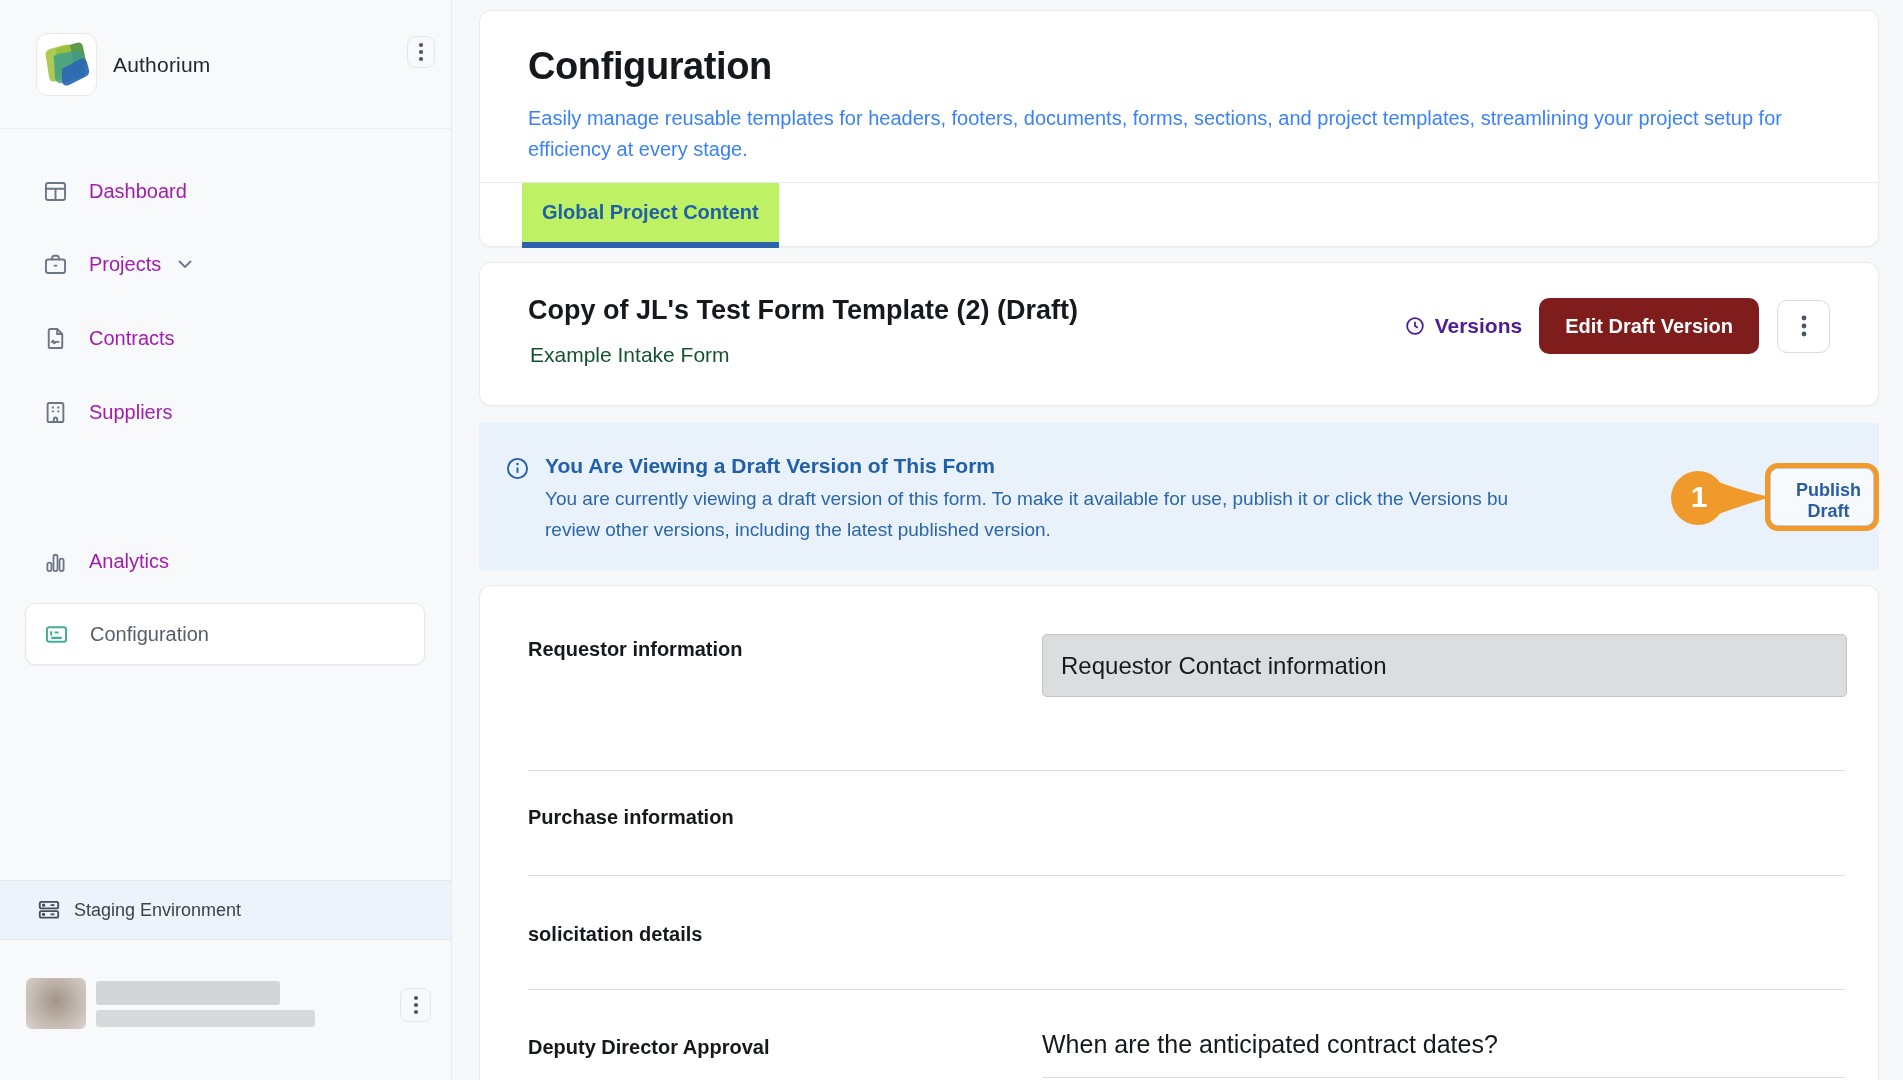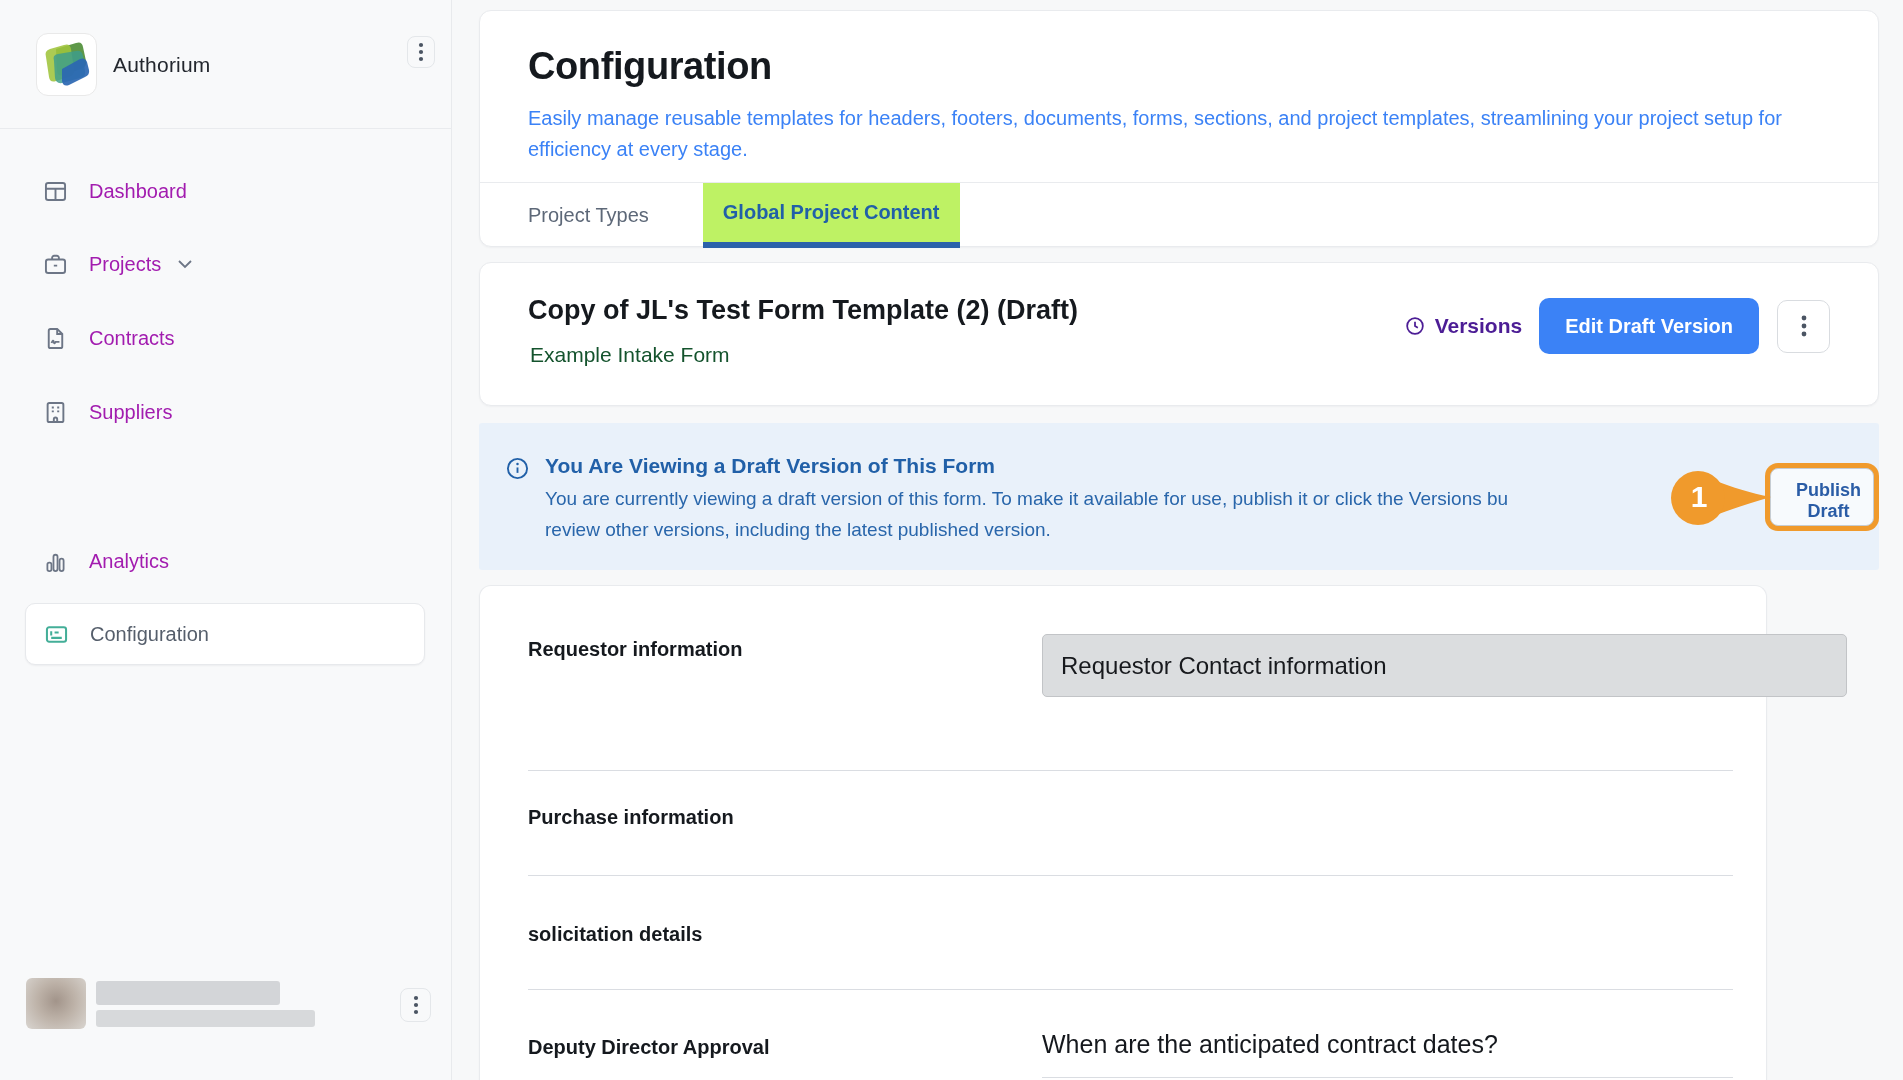--- a/index.html
+++ b/index.html
@@ -45,42 +45,42 @@
   .tab { display:flex; align-items:center; font-size:20px; color:#5d6878; padding:0 6px; margin-right:48px; cursor:pointer; }
   .tab.active { background:#bef264; padding:0 20px; margin-right:0; color:#2160a8; font-weight:700; border-bottom:6px solid #2b62aa; cursor:default; }
 
   
   .card-template { left:479px; top:262px; width:1400px; height:144px; }
   .tpl-title { position:absolute; left:48px; top:32px; font-size:27px; font-weight:700; color:#15191e; }
   .tpl-subtitle { position:absolute; left:50px; top:80px; font-size:21px; color:#14532d; }
   .tpl-actions { position:absolute; right:48px; top:35px; height:56px; display:flex; align-items:center; }
   .versions-link { display:flex; align-items:center; color:#4c1d95; font-weight:700; font-size:21px; margin-right:17px; cursor:pointer; }
   .versions-link .clock { width:20px; height:20px; margin-right:10px; }
-  .btn-primary { height:56px; padding:0 26px; background:#3b82f6; color:#fff; font-size:20px; font-weight:700; border:none; border-radius:10px; display:flex; align-items:center; cursor:pointer; font-family:inherit; }
+  .btn-primary { height:56px; padding:0 26px; background:#7f1d1d; color:#fff; font-size:20px; font-weight:700; border:none; border-radius:10px; display:flex; align-items:center; cursor:pointer; font-family:inherit; }
   .kebab-btn { position:relative; width:53px; height:53px; margin-left:18px; background:#fff; border:1px solid #d9dce0; border-radius:10px; display:flex; align-items:center; justify-content:center; cursor:pointer; }
 
   .dots { display:block; }
   .dots circle { fill:#4b5563; }
 
   
   .banner { position:absolute; left:479px; top:423px; width:1400px; height:147px; background:#e9f1fa; border-radius:3px; }
   .banner-info-icon { position:absolute; left:26px; top:33px; width:25px; height:25px; color:#2160a8; }
   .banner-heading { position:absolute; left:66px; top:31px; font-size:21px; font-weight:700; color:#2160a8; }
   .banner-line { position:absolute; left:66px; font-size:19px; color:#2966ab; white-space:nowrap; }
   .banner-line.l1 { top:65px; }
   .banner-line.l2 { top:96px; }
 
   .balloon { position:absolute; left:1189px; top:44px; width:112px; height:62px; z-index:3; }
   .balloon-number { position:absolute; left:14px; top:13px; width:34px; text-align:center; font-size:30px; font-weight:700; color:#fff; }
 
   .publish-btn { position:absolute; left:1291px; top:45px; width:104px; height:58px; background:#f7fafd; border:1px solid #c6ccd2; border-radius:8px; box-shadow:0 0 0 5px #f09a2c; padding:8px 0 0 13px; z-index:2; cursor:pointer; }
   .publish-btn div { font-size:18px; font-weight:700; color:#2a5ca6; line-height:21px; }
 
   
-  .card-form { left:479px; top:585px; width:1288px; height:495px; border-radius:12px 12px 0 0; border-bottom:none; }
+  .card-form { left:479px; top:585px; width:1400px; height:495px; border-radius:12px 12px 0 0; border-bottom:none; }
   .f-label { position:absolute; left:48px; font-size:20px; font-weight:700; color:#15191e; }
   .f-divider { position:absolute; left:48px; right:33px; height:1px; background:#dadde2; }
   .field-box { position:absolute; left:562px; top:48px; width:805px; height:63px; background:#dbdddf; border:1px solid #c2c4c7; border-radius:5px; display:flex; align-items:center; padding-left:18px; }
   .field-box span { font-size:24px; color:#17191d; }
   .f-question { position:absolute; left:562px; top:444px; font-size:25px; color:#15181d; }
 </style>
 </head>
 <body>
 
 <aside class="sidebar">
@@ -149,41 +149,51 @@
   </div>
 
   <div class="nav-active-card">
     <svg class="nv-icon" viewBox="0 0 24 24" fill="none" stroke="currentColor" stroke-width="1.8">
       <rect x="3.5" y="5.5" width="17" height="13" rx="2"></rect>
       <path d="M7.3 9.2v3.6M10.3 10.2h3.6M7.3 15h9.4"></path>
     </svg>
     <span class="nv-label">Configuration</span>
   </div>
 
+  <div class="env-band">
+    <svg class="nv-icon" viewBox="0 0 24 24" fill="none" stroke="currentColor" stroke-width="1.7">
+      <rect x="3.5" y="4.5" width="17" height="6" rx="1.5"></rect>
+      <rect x="3.5" y="13" width="17" height="6" rx="1.5"></rect>
+      <circle cx="7" cy="7.5" r="0.7" fill="currentColor"></circle>
+        <path d="M13.5 7.5h3.5"></path>
+      <circle cx="7" cy="16" r="0.7" fill="currentColor"></circle>
+        <path d="M13.5 16h3.5"></path>
+    </svg>
+    <span class="env-label">Staging Environment</span>
+  </div>
 
   <div class="avatar"></div>
   <div class="redact-bar bar1"></div>
   <div class="redact-bar bar2"></div>
   <button class="icon-btn user-menu">
     <svg class="dots" width="6" height="20" viewBox="0 0 6 20">
       <circle cx="3" cy="3" r="2.1"></circle>
         <circle cx="3" cy="10" r="2.1"></circle>
         <circle cx="3" cy="17" r="2.1"></circle>
     </svg>
   </button>
 </aside>
 
 <main>
 
   <section class="card card-header">
     <h1 class="page-title">Configuration</h1>
     <p class="page-desc">Easily manage reusable templates for headers, footers, documents, forms, sections, and project templates, streamlining your project setup for efficiency at every stage.</p>
     <div class="tabs-divider"></div>
     <div class="tabs">
-      <div class="tab">Project Types</div>
       <div class="tab active">Global Project Content</div>
     </div>
   </section>
 
   <section class="card card-template">
     <h2 class="tpl-title">Copy of JL's Test Form Template (2) (Draft)</h2>
     <div class="tpl-subtitle">Example Intake Form</div>
     <div class="tpl-actions">
       <div class="versions-link">
         <svg class="clock" viewBox="0 0 24 24" fill="none" stroke="currentColor" stroke-width="2.1">

